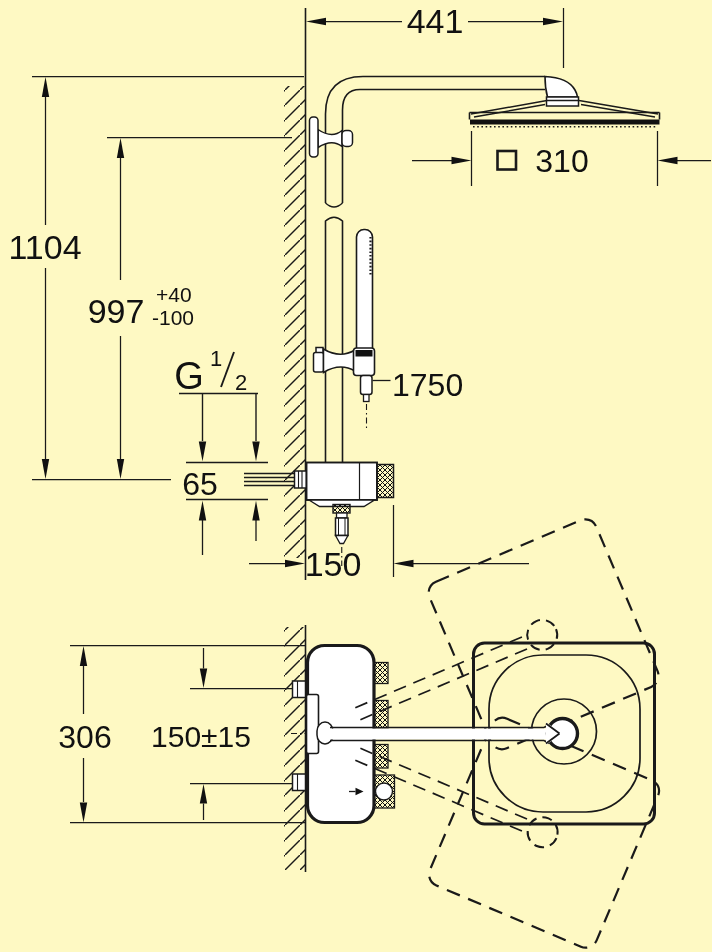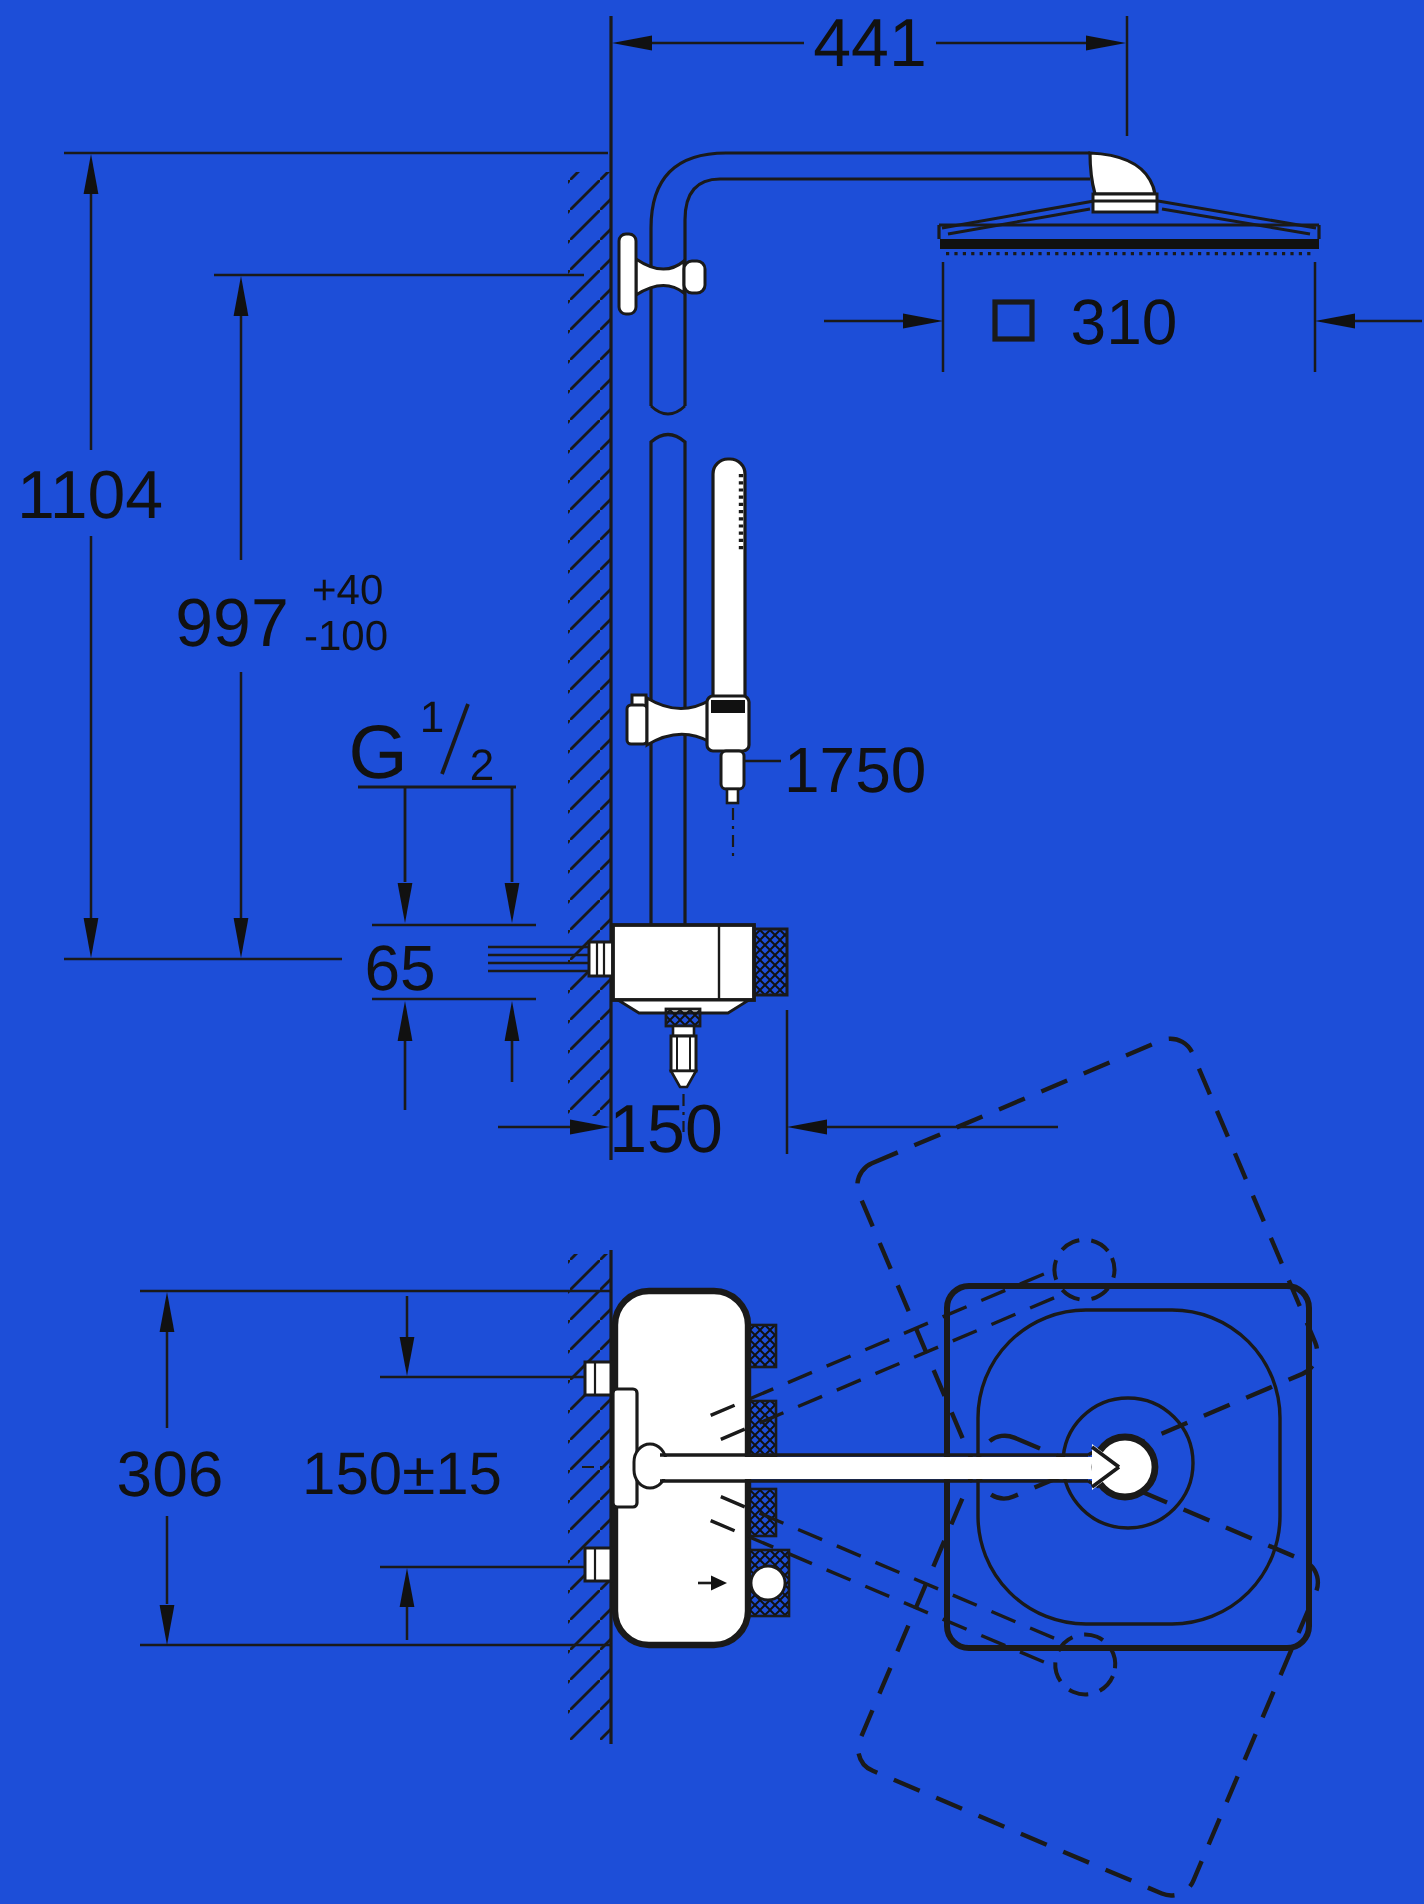--- a/index.html
+++ b/index.html
@@ -1,16 +1,16 @@
 <!DOCTYPE html>
 <html><head>
 <meta charset="utf-8">
 <style>
   html,body{margin:0;padding:0;background:#ffffff;}
-  .page{position:relative;width:712px;height:952px;background:#1d4ed8;overflow:hidden;
+  .page{position:relative;width:712px;height:952px;background:#fef9c3;overflow:hidden;
         font-family:"Liberation Sans", sans-serif;text-decoration:underline;}
   svg{position:absolute;left:0;top:0;}
   text{fill:#111;}
   .dim-txt{font-size:34px;}
   .dim-txt-med{font-size:32px;}
   .dim-txt-sm{font-size:21px;}
   .thread-txt{font-size:38px;}
   .thread-sub{font-size:22px;}
   .tol-txt{font-size:30px;}
 </style>

